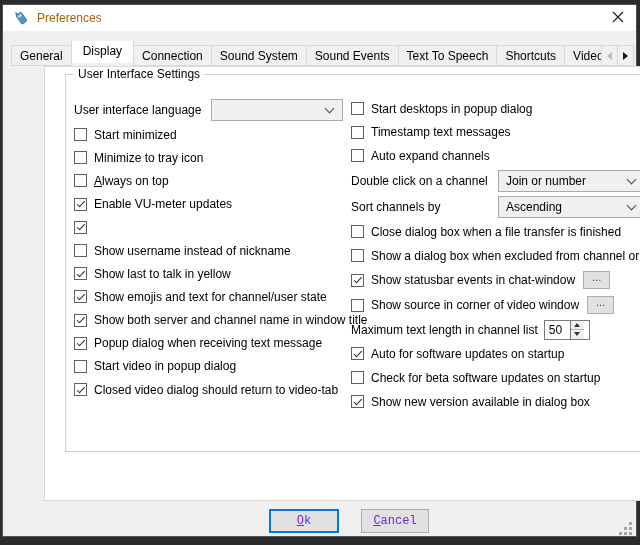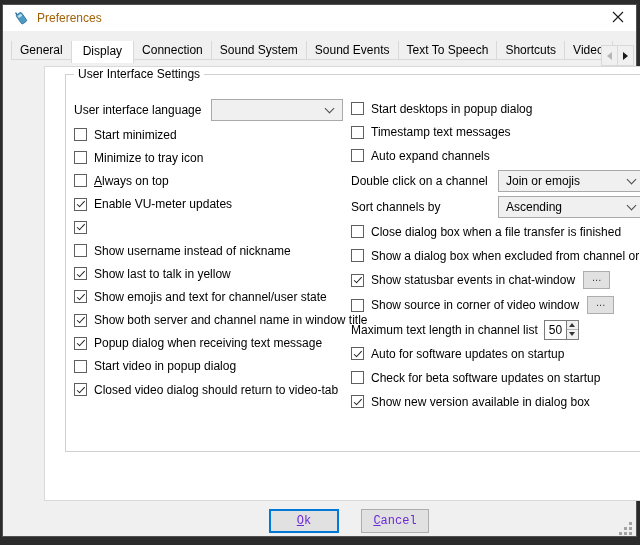--- a/index.html
+++ b/index.html
@@ -11,21 +11,21 @@
   
   .titlebar { height:26px; background:#ffffff; display:flex; align-items:center; padding-left:10px; }
   .app-icon { width:16px; height:16px; margin-right:8px; flex:none; }
   .win-title { font-size:12px; color:#a16207; white-space:nowrap; }
   .close-btn { margin-left:auto; width:36px; height:26px; display:flex; align-items:center; justify-content:center; cursor:default; }
 
   .dialog-body { position:relative; height:507px; }
 
   
   .tabbar { position:absolute; left:8px; top:10px; width:624px; height:26px; display:flex; align-items:flex-end; z-index:2; overflow:hidden; }
-  .tab { height:21px; margin-bottom:7px; background:#f0f0f0; border:1px solid #d9d9d9; display:flex; align-items:center; padding:0 8px; white-space:nowrap; flex:none; }
+  .tab { height:21px; margin-bottom:1px; background:#f0f0f0; border:1px solid #d9d9d9; display:flex; align-items:center; padding:0 8px; white-space:nowrap; flex:none; }
   .tab + .tab { margin-left:-1px; }
   .tab.active { height:26px; margin-bottom:4px; background:#ffffff; border-bottom:none; padding:0 11px; position:relative; z-index:3; }
   .tab-scroll { position:absolute; right:1px; bottom:1px; height:21px; display:flex; z-index:5; }
   .scroll-btn { width:17px; height:21px; background:#f0f0f0; border:1px solid #d9d9d9; display:flex; align-items:center; justify-content:center; }
   .scroll-btn + .scroll-btn { margin-left:-1px; }
   .tri-left { width:0; height:0; border-top:4px solid transparent; border-bottom:4px solid transparent; border-right:5px solid #b5b5b5; }
   .tri-right { width:0; height:0; border-top:4px solid transparent; border-bottom:4px solid transparent; border-left:5px solid #1a1a1a; }
 
   
   .tabpage { position:absolute; left:8px; top:35px; width:624px; height:435px; background:#ffffff; border:1px solid #d9d9d9; z-index:1;margin-left:33px; }
@@ -53,21 +53,21 @@
   .combo .val { white-space:nowrap; overflow:hidden; }
   .chev { position:absolute; right:8px; top:50%; margin-top:-5px; width:8px; height:8px; }
   .chev::before { content:""; display:block; width:6px; height:6px; border-right:1.4px solid #4a4a4a; border-bottom:1.4px solid #4a4a4a; transform:rotate(45deg); }
   .lang-combo { left:137px; top:2px; width:132px; }
   .right-combo { left:147px; top:2px; width:147px; }
 
   
   .more-btn { width:27px; height:18px; margin-left:8px; background:#e1e1e1; border:1px solid #adadad; display:flex; align-items:flex-start; justify-content:center; font-size:11px; line-height:10px; color:#444; flex:none; }
 
   
-  .spin { display:flex; margin-left:6px; width:35px; height:20px; border:1px solid #7a7a7a; background:#fff; flex:none; }
+  .spin { display:flex; margin-left:6px; width:46px; height:20px; border:1px solid #7a7a7a; background:#fff; flex:none; }
   .spin-field { width:25px; padding-left:4px; display:flex; align-items:center; background:#fff; }
   .spin-btns { width:14px; border-left:1px solid #7a7a7a; display:flex; flex-direction:column; }
   .spin-up, .spin-down { flex:1; background:#f0f0f0; display:flex; align-items:center; justify-content:center; }
   .spin-up { border-bottom:1px solid #b5b5b5; }
   .tri-up { width:0; height:0; border-left:3.5px solid transparent; border-right:3.5px solid transparent; border-bottom:4px solid #333; }
   .tri-down { width:0; height:0; border-left:3.5px solid transparent; border-right:3.5px solid transparent; border-top:4px solid #333; }
 
   
   .btn { position:absolute; top:478px; height:24px; background:#e1e1e1; border:1px solid #adadad; font-family:Liberation Mono, monospace; font-size:12px; color:#6d28d9; display:flex; align-items:center; justify-content:center; }
   .btn-ok { left:266px; width:70px; border:2px solid #0078d7; }
@@ -209,21 +209,21 @@
             <span class="lbl">Timestamp text messages</span>
           </div>
           <div class="crow">
             <span class="cb"></span>
             <span class="lbl">Auto expand channels</span>
           </div>
 
           <div class="combo-row">
             <span class="lbl">Double click on a channel</span>
             <div class="combo right-combo">
-              <span class="val">Join or emojis</span>
+              <span class="val">Join or number</span>
               <span class="chev"></span>
             </div>
           </div>
           <div class="combo-row">
             <span class="lbl">Sort channels by</span>
             <div class="combo right-combo">
               <span class="val">Ascending</span>
               <span class="chev"></span>
             </div>
           </div>

